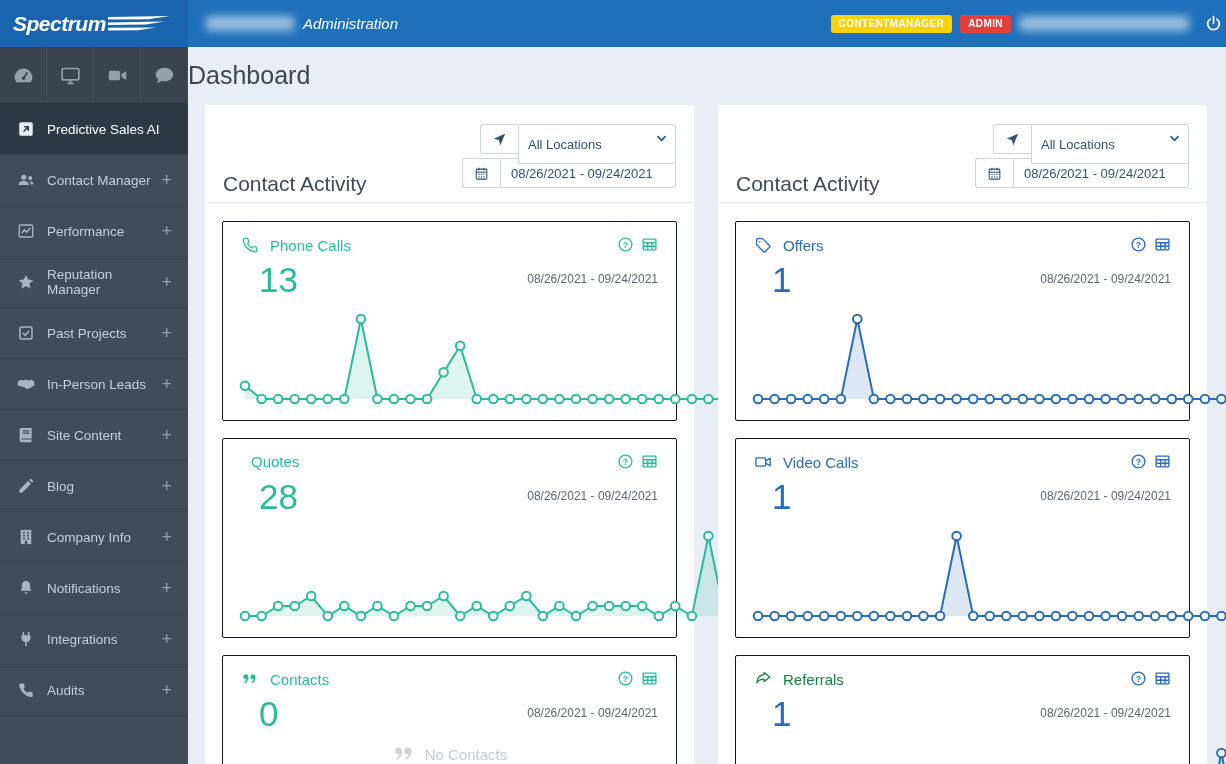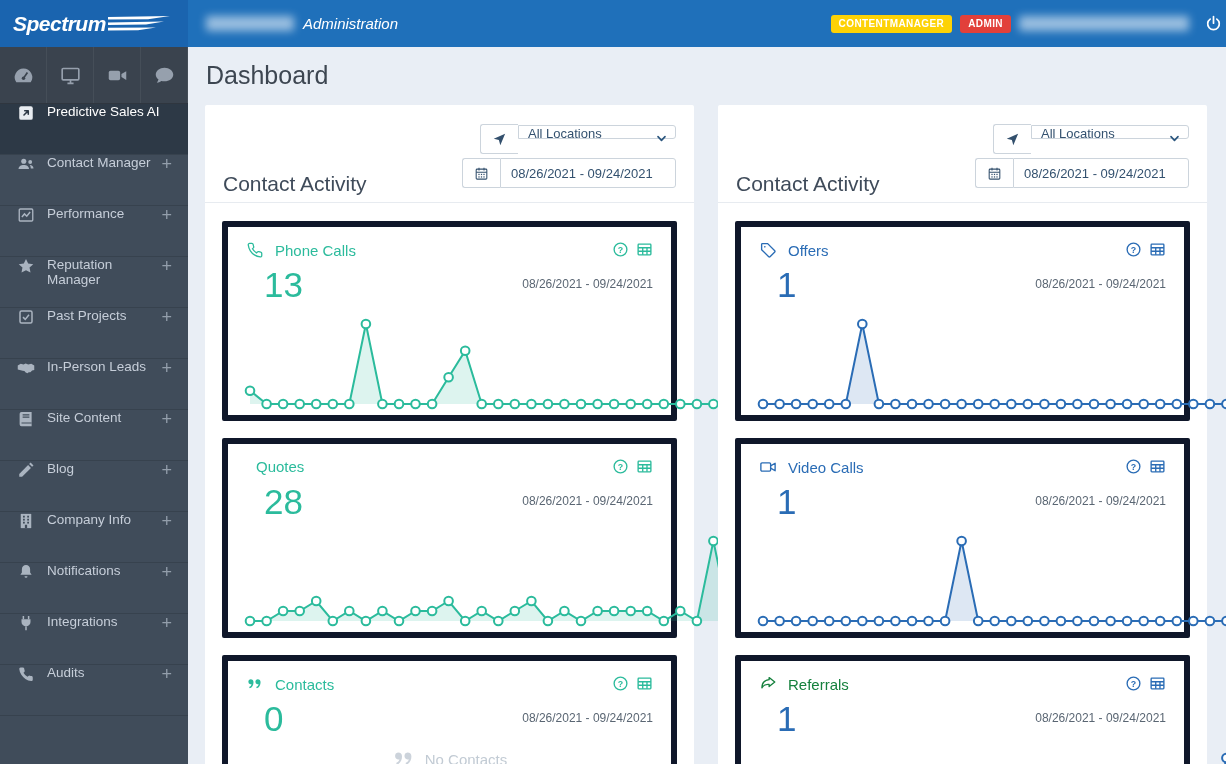--- a/index.html
+++ b/index.html
@@ -26,52 +26,52 @@
   .badge { color:#fff; font-size:10px; font-weight:bold; letter-spacing:.4px;
     padding:4px 8px; border-radius:3px; line-height:1; }
   .power-btn { color:#fff; width:17px; height:17px; margin-left:8px; cursor:pointer; }
 
   
   .sidebar { position:absolute; top:47px; left:0; width:188px; height:717px; background:#404c5a; z-index:20; }
   .icon-strip { height:57px; display:flex; background:#3a434e; border-bottom:1px solid rgba(0,0,0,.18); }
   .icon-strip .tab { width:47px; height:100%; display:flex; align-items:center; justify-content:center;
     color:#96a0ad; border-right:1px solid rgba(255,255,255,.06); cursor:pointer; }
   .icon-strip .tab svg { width:21px; height:21px; }
-  .menu-item { height:51px; display:flex; padding:0 16px 0 17px;
+  .menu-item { height:51px; display:flex; align-items:center; padding:0 16px 0 17px;
     border-bottom:1px solid #37424e; color:#c6ced9; font-size:13.5px; cursor:pointer; }
   .menu-item .mi-icon { width:18px; height:18px; margin-right:12px; color:#aab4c0; flex:none; }
   .menu-item .mi-icon svg { width:18px; height:18px; }
   .menu-item .mi-plus { margin-left:auto; color:#939eab; font-size:18px; font-weight:300; line-height:1; }
   .menu-item.active { background:#2d3946; color:#fff; }
   .menu-item.active .mi-icon { color:#e8ecf1; }
 
   
-  .page-title-bar { position:absolute; left:206px; top:47px; height:57px; display:flex; align-items:center; }
+  .page-title-bar { position:absolute; left:188px; top:47px; height:57px; display:flex; align-items:center; }
   .page-title { font-size:25px; color:#3d4651; }
 
   .panel { position:absolute; top:105px; width:489px; background:#fff; border-radius:2px; }
   .panel.left { left:205px; }
   .panel.right { left:718px; }
   .panel-heading { height:98px; border-bottom:1px solid #e7ebf0; position:relative; }
   .ph-title { position:absolute; left:18px; top:31px; font-size:21px; color:#3f4b5a;margin-top:36px; }
   .ph-controls { position:absolute; right:18px; top:19px; display:flex; flex-direction:column; align-items:flex-end; gap:4px; }
   .igroup { display:flex; height:30px; }
   .iaddon { width:38px; height:30px; background:#fff; border:1px solid #ccd4dc; border-right:none;
     border-radius:3px 0 0 3px; display:flex; align-items:center; justify-content:center; color:#33506d; }
   .iaddon svg { width:15px; height:15px; }
   .select-wrap { position:relative; }
-  .loc-select { height:14px; width:158px; border:1px solid #ccd4dc; border-radius:0 3px 3px 0;
+  .loc-select { height:40px; width:158px; border:1px solid #ccd4dc; border-radius:0 3px 3px 0;
     appearance:none; -webkit-appearance:none; -moz-appearance:none; background:#fff;
     padding:0 26px 0 9px; font-size:13px; color:#33516f; font-family:inherit; outline:none; }
   .sel-chevron { position:absolute; right:8px; top:8px; width:13px; height:13px; color:#2b567e; pointer-events:none; }
   .date-input { width:176px; height:30px; border:1px solid #ccd4dc; border-radius:0 3px 3px 0;
     font-size:13px; color:#33516f; padding:0 10px; background:#fff; font-family:inherit; outline:none; }
 
   .panel-body { padding:18px 17px 0 17px; }
-  .metric-card { position:relative; height:200px; border:6px solid #0f172a; border-radius:2px;
+  .metric-card { position:relative; height:200px; border:1px solid #0f172a; border-radius:2px;
     background:#fff; margin-bottom:17px; }
   .mc-title { position:absolute; top:14px; left:18px; display:flex; align-items:center; gap:11px; font-size:15px; }
   .mc-title .mc-icon { width:18px; height:18px; flex:none; }
   .mc-title .mc-icon svg { width:18px; height:18px; }
   .mc-title.no-icon { left:28px; }
   .mc-actions { position:absolute; top:14px; right:18px; display:flex; gap:7px; }
   .mc-actions .act { width:17px; height:17px; cursor:pointer; }
   .mc-actions .act svg { width:17px; height:17px; }
   .mc-value { position:absolute; top:40px; left:36px; font-size:35px; line-height:1; }
   .mc-date { position:absolute; top:50px; right:18px; font-size:12px; color:#5a6673; }

